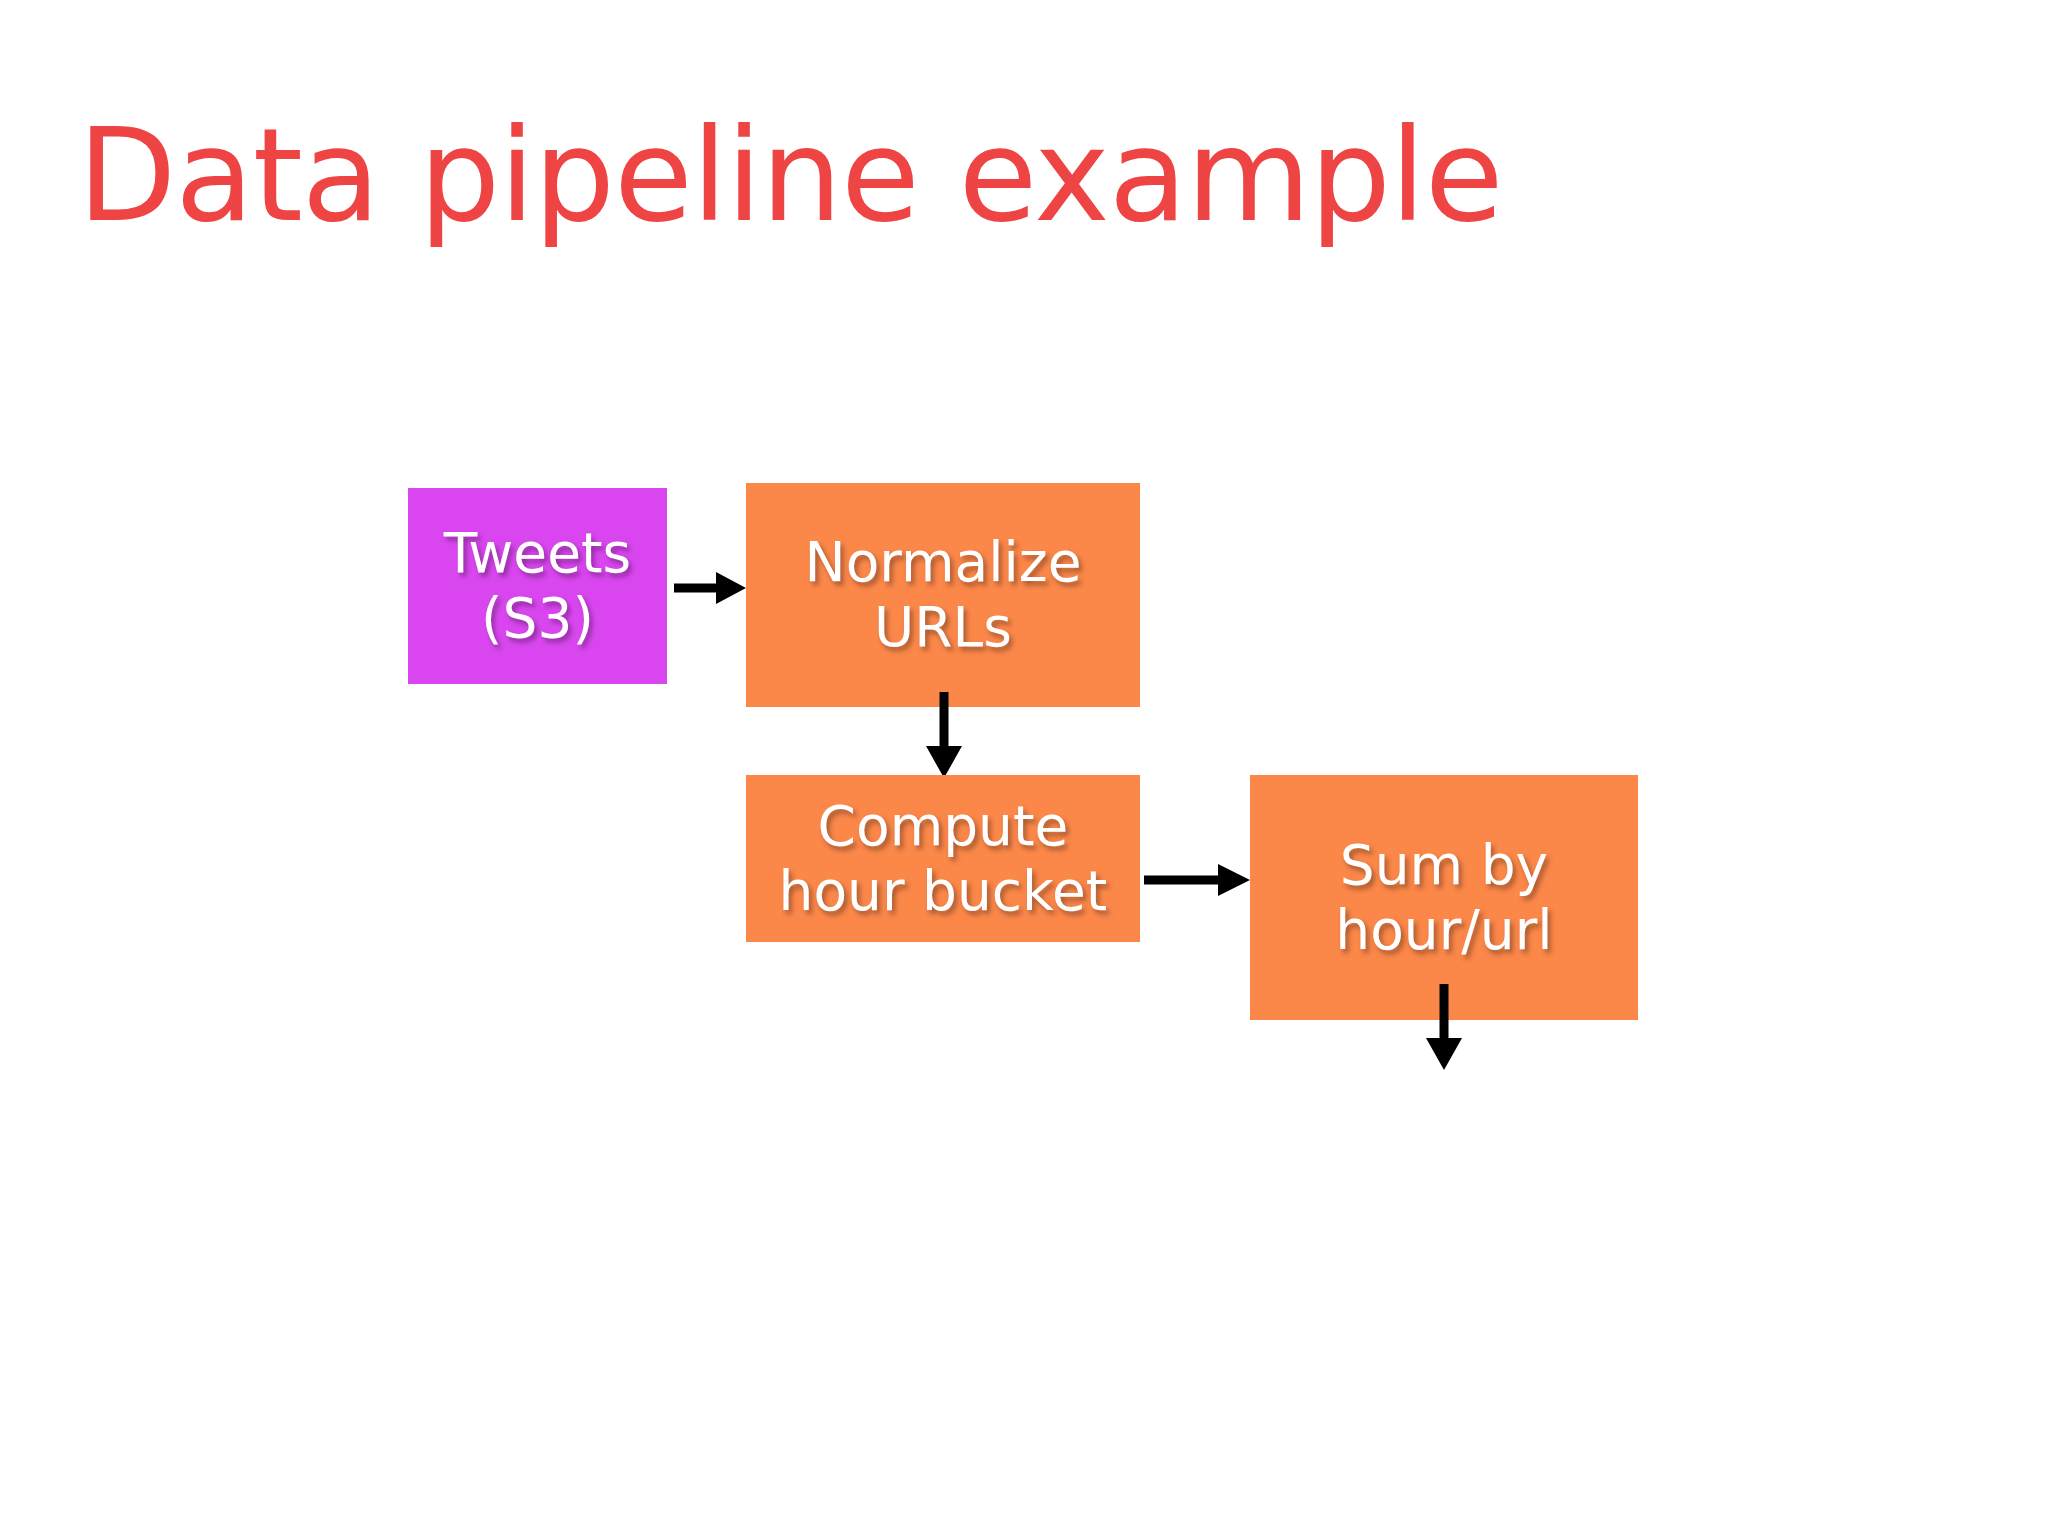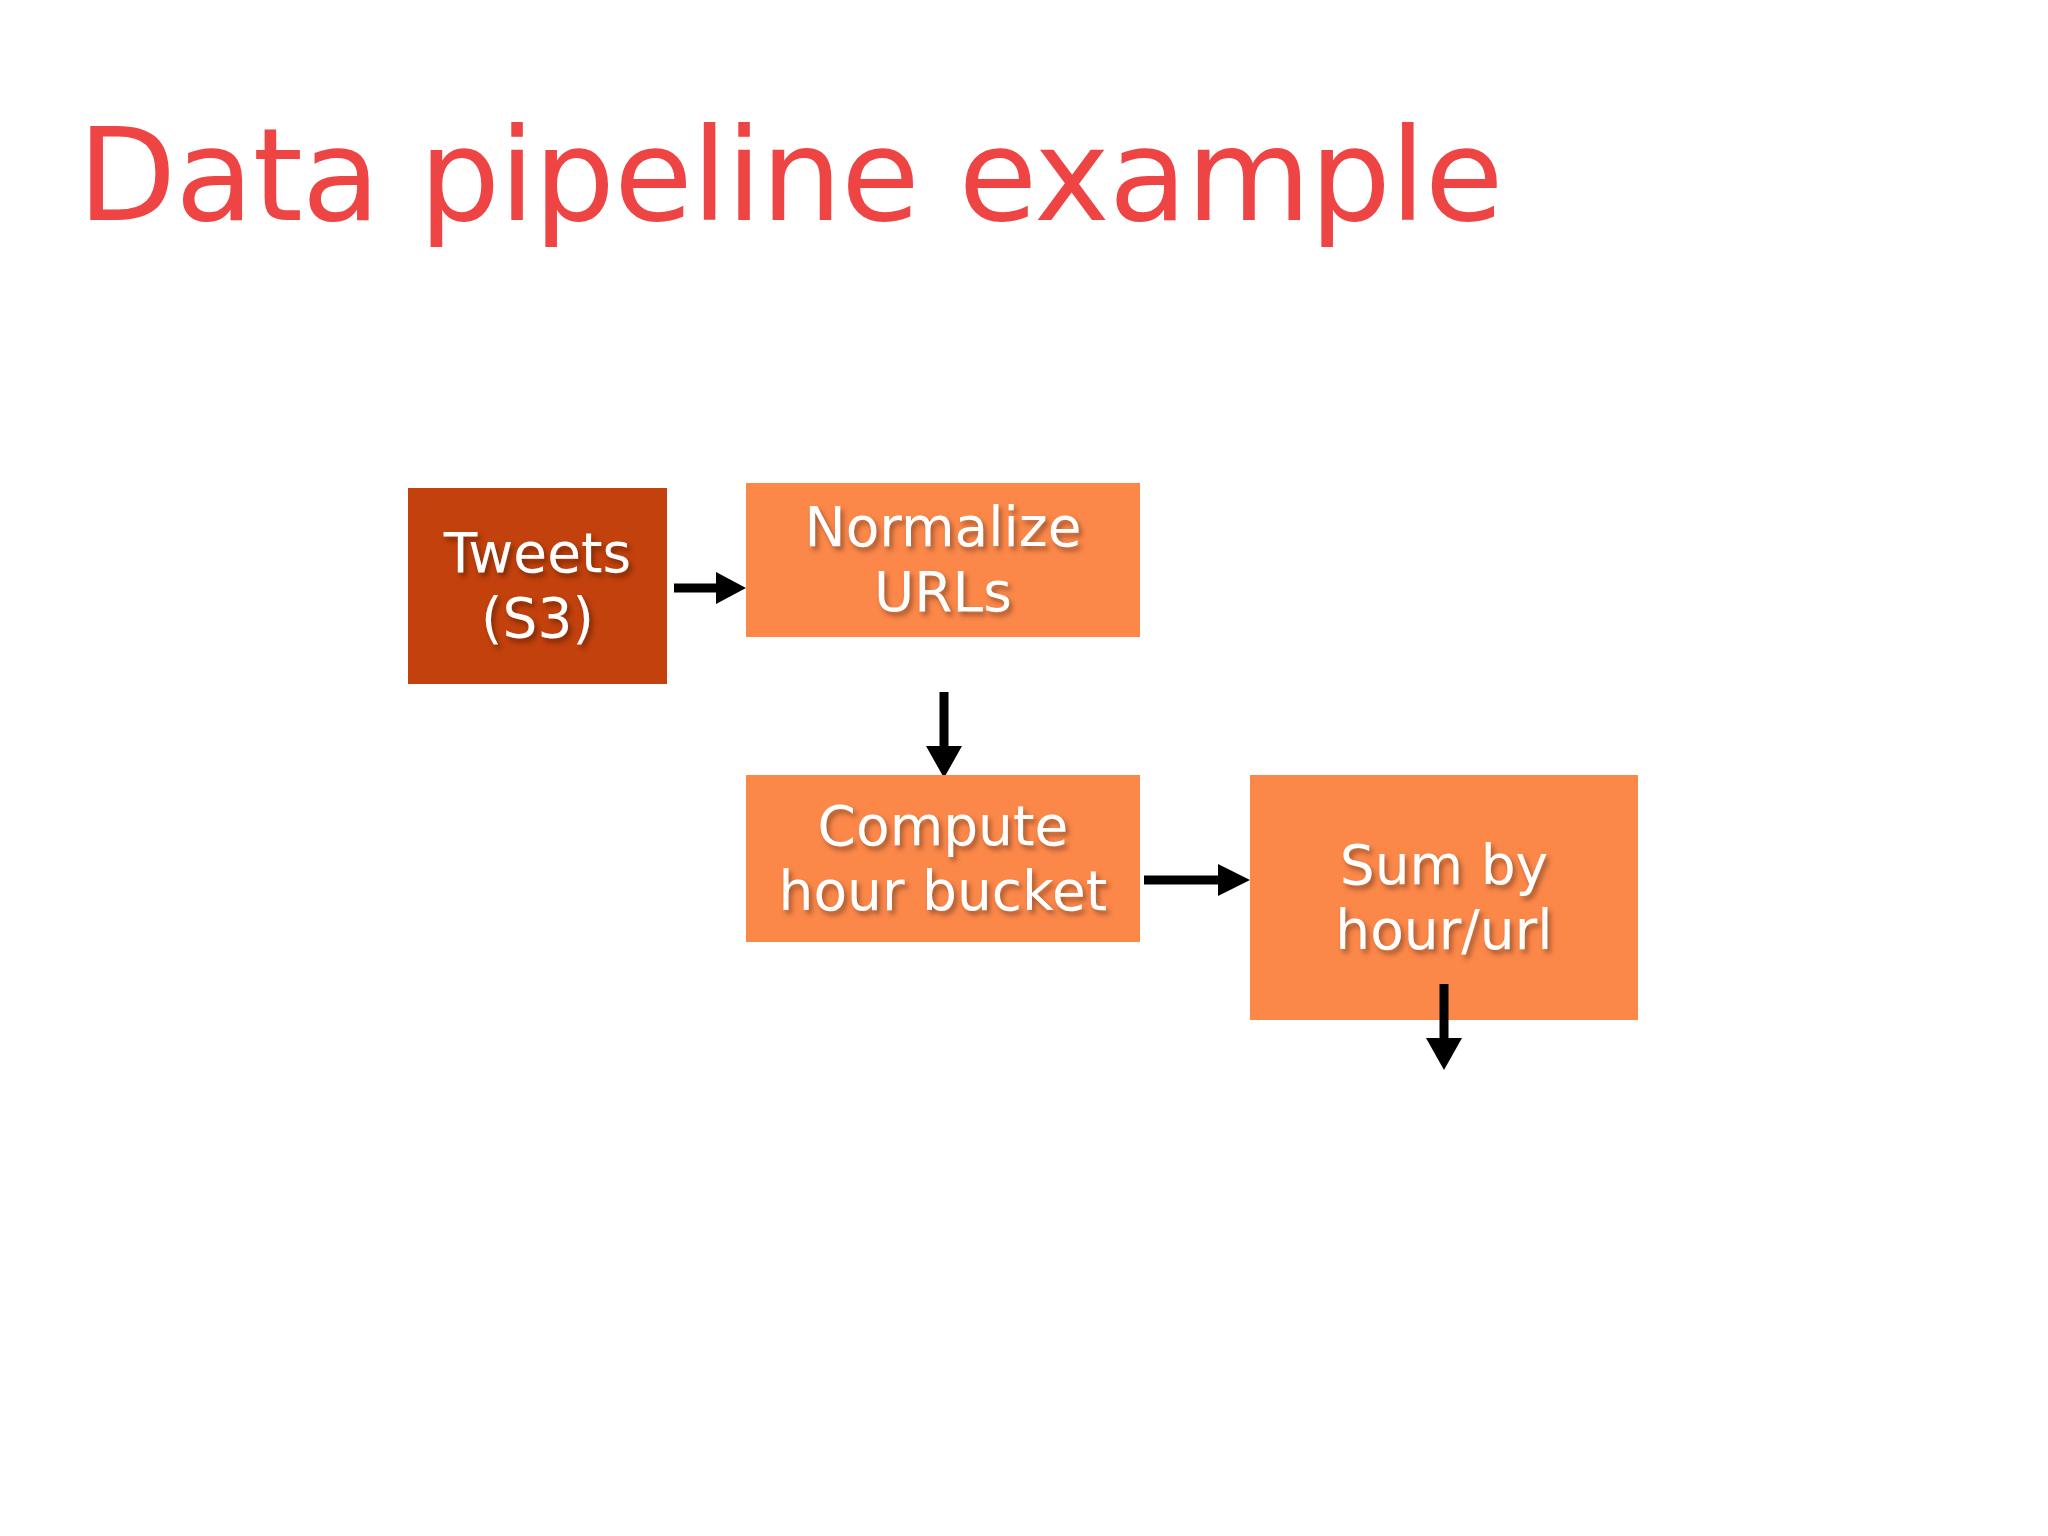--- a/index.html
+++ b/index.html
@@ -49,26 +49,26 @@
     letter-spacing: 0px;
     text-shadow: 3px 4px 5px rgba(0,0,0,0.35);
     box-sizing: border-box;
     padding: 0 8px;
   }
   .node .node-label {
     display: block;
     white-space: pre-line;
   }
 
-  .node-source   { background: #c2410c; }
+  .node-source   { background: #d946ef; }
   .node-process  { background: #FB8749; }
 
   
   #node-tweets   { left: 408px;  top: 488px;  width: 259px; height: 196px; }
-  #node-normalize{ left: 746px;  top: 483px;  width: 394px; height: 154px; }
+  #node-normalize{ left: 746px;  top: 483px;  width: 394px; height: 224px; }
   #node-compute  { left: 746px;  top: 775px;  width: 394px; height: 167px; }
   #node-sum      { left: 1250px; top: 775px;  width: 388px; height: 245px; }
   #node-emit     { left: 1248px; top: 1068px; width: 390px; height: 282px; }
 
   
   .arrow {
     position: absolute;
   }
   .arrow svg { display: block; overflow: visible; }
 

